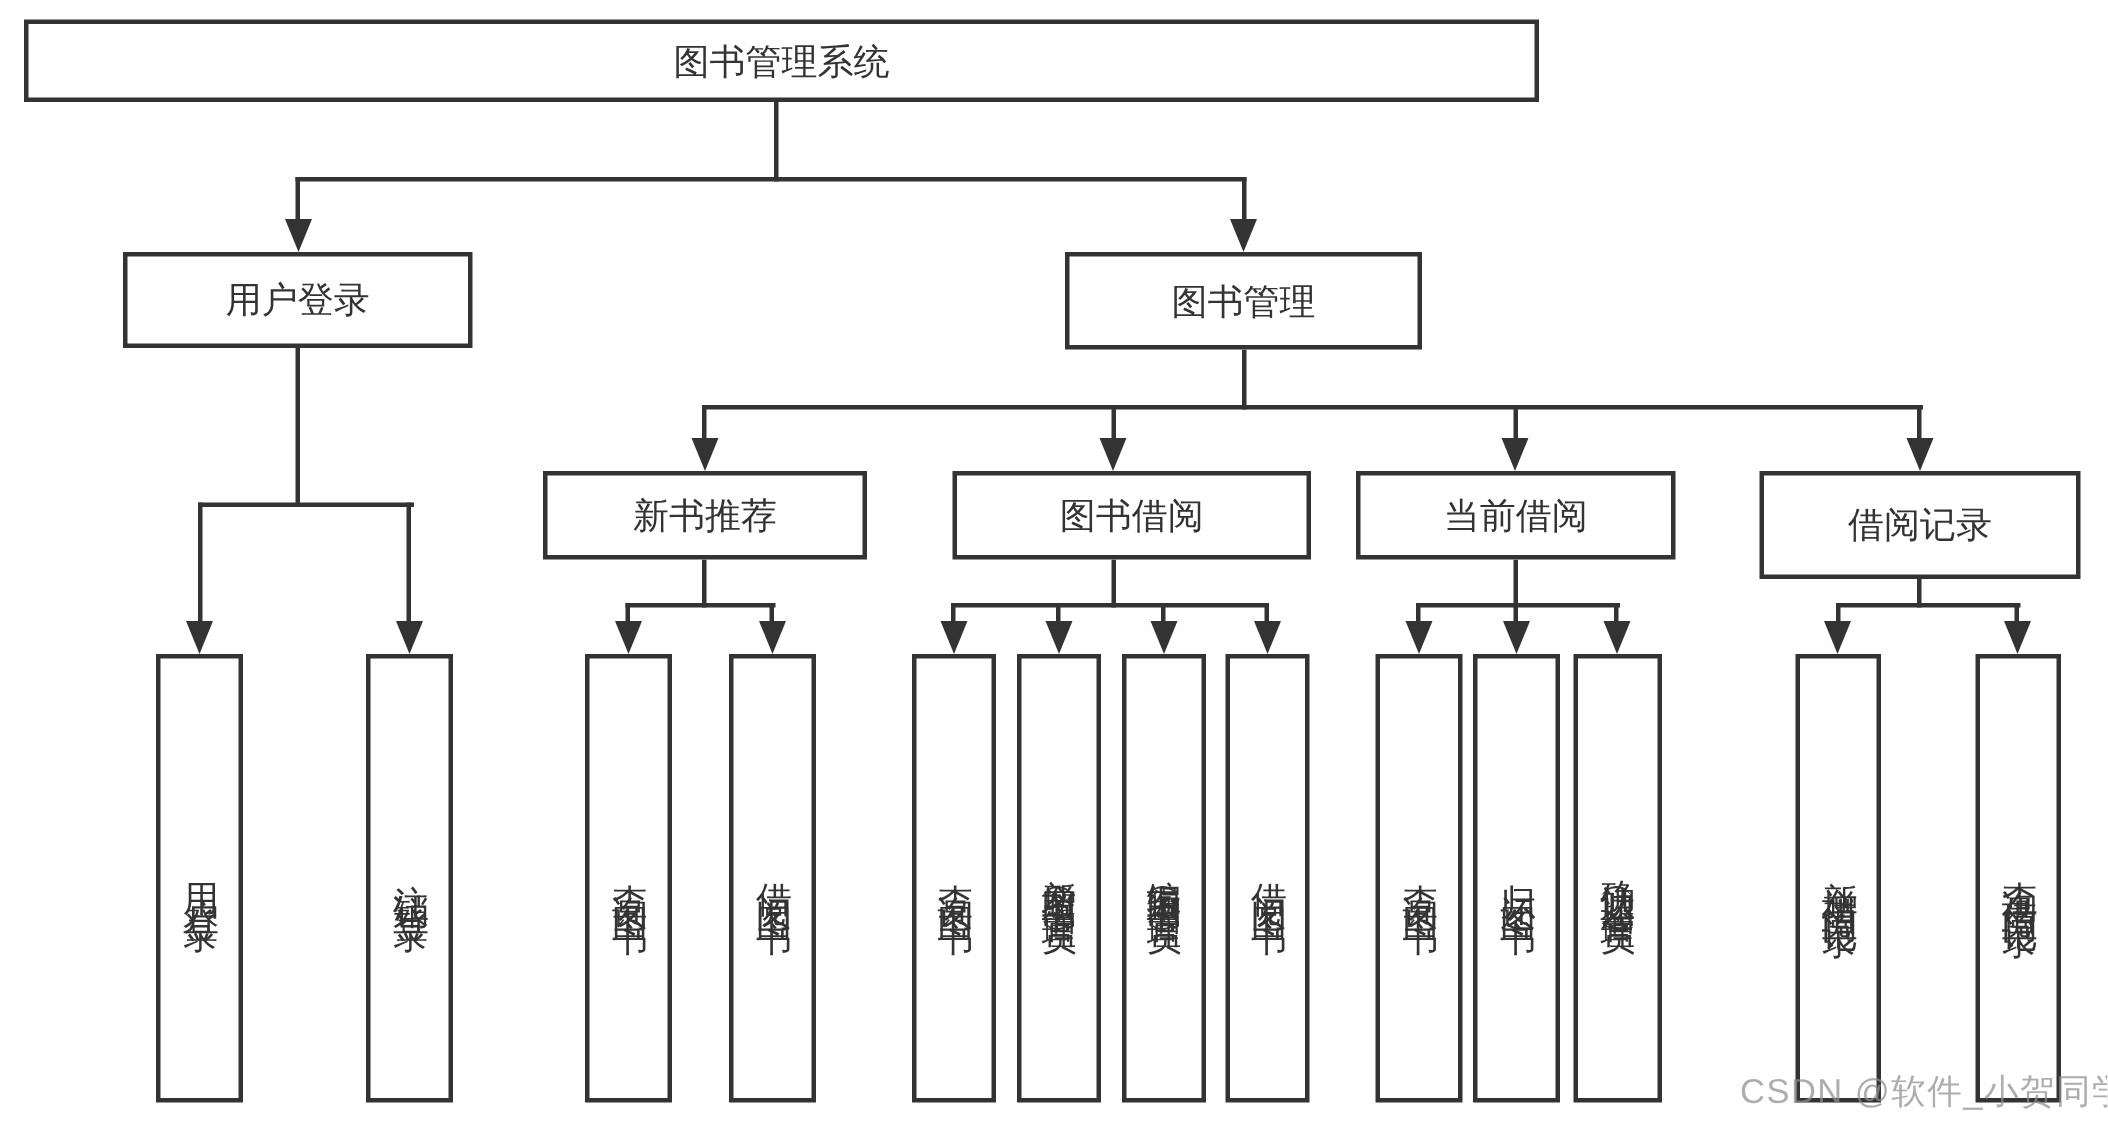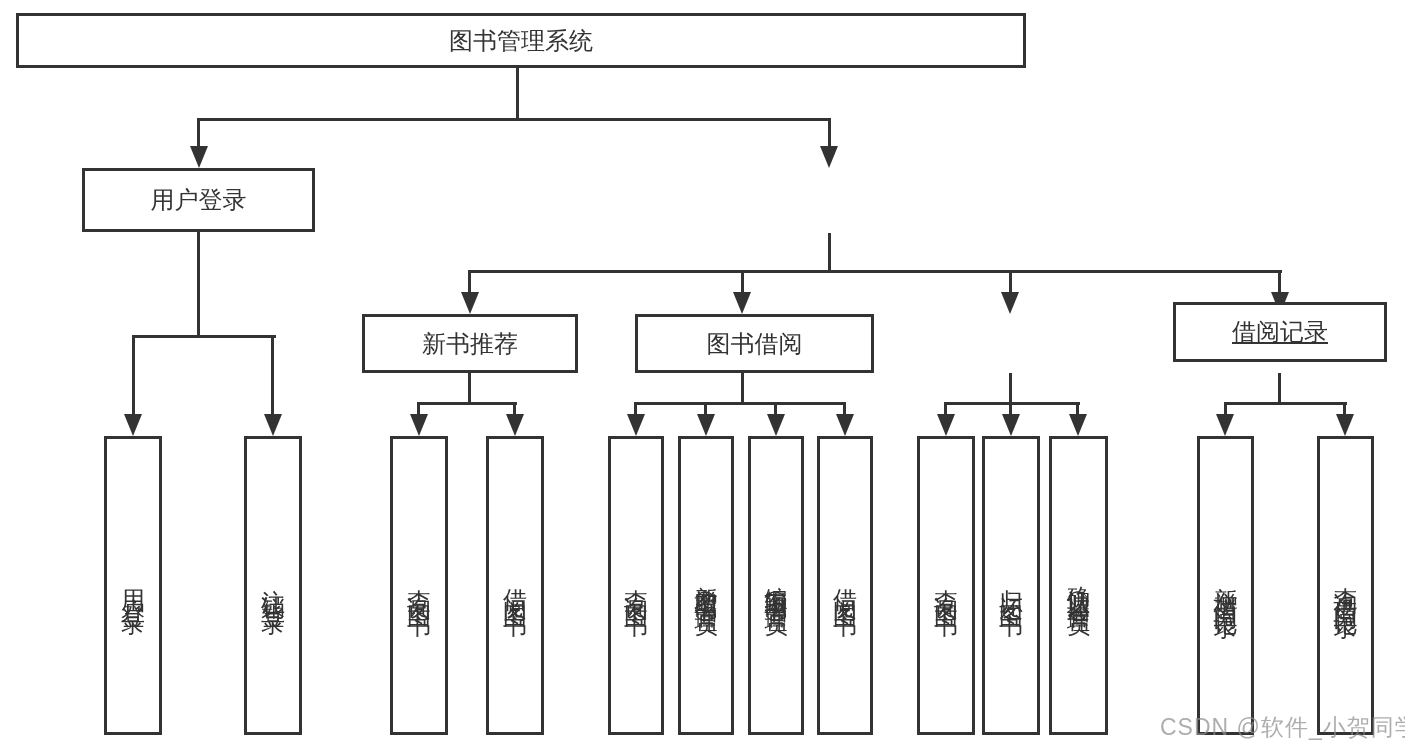--- a/index.html
+++ b/index.html
@@ -41,20 +41,21 @@
   <div class="box" style="left:16px; top:13px; width:1010px; height:55px;">图书管理系统</div>
 
   <div class="vline" style="left:516px; top:68px; height:53px;"></div>
   <div class="hline" style="left:197px; top:118px; width:634px;"></div>
   <div class="vline" style="left:197px; top:118px; height:30px;"></div>
   <div class="arrow" style="left:190px; top:146px;"></div>
   <div class="vline" style="left:828px; top:118px; height:30px;"></div>
   <div class="arrow" style="left:820px; top:146px;"></div>
 
   <div class="box" style="left:82px; top:168px; width:233px; height:64px;">用户登录</div>
+  <div class="box" style="left:710px; top:168px; width:238px; height:65px;">图书管理</div>
 
   <div class="vline" style="left:197px; top:232px; height:106px;"></div>
   <div class="hline" style="left:132px; top:335px; width:144px;"></div>
   <div class="vline" style="left:132px; top:335px; height:80px;"></div>
   <div class="arrow" style="left:124px; top:414px;"></div>
   <div class="vline" style="left:271px; top:335px; height:80px;"></div>
   <div class="arrow" style="left:264px; top:414px;"></div>
 
   <div class="vline" style="left:828px; top:233px; height:40px;"></div>
   <div class="hline" style="left:469px; top:270px; width:813px;"></div>
@@ -62,21 +63,22 @@
   <div class="arrow" style="left:461px; top:292px;"></div>
   <div class="vline" style="left:741px; top:270px; height:24px;"></div>
   <div class="arrow" style="left:733px; top:292px;"></div>
   <div class="vline" style="left:1009px; top:270px; height:24px;"></div>
   <div class="arrow" style="left:1001px; top:292px;"></div>
   <div class="vline" style="left:1278px; top:270px; height:24px;"></div>
   <div class="arrow" style="left:1271px; top:292px;"></div>
 
   <div class="box" style="left:362px; top:314px; width:216px; height:59px;">新书推荐</div>
   <div class="box" style="left:635px; top:314px; width:239px; height:59px;">图书借阅</div>
-  <div class="box" style="left:1173px; top:302px; width:214px; height:60px;text-decoration:underline;">借阅记录</div>
+  <div class="box" style="left:904px; top:314px; width:213px; height:59px;">当前借阅</div>
+  <div class="box" style="left:1173px; top:314px; width:214px; height:72px;">借阅记录</div>
 
   <div class="vline" style="left:468px; top:373px; height:32px;"></div>
   <div class="hline" style="left:417px; top:402px; width:100px;"></div>
   <div class="vline" style="left:417px; top:402px; height:14px;"></div>
   <div class="arrow" style="left:410px; top:414px;"></div>
   <div class="vline" style="left:513px; top:402px; height:14px;"></div>
   <div class="arrow" style="left:506px; top:414px;"></div>
 
   <div class="vline" style="left:741px; top:373px; height:32px;"></div>
   <div class="hline" style="left:634px; top:402px; width:212px;"></div>

